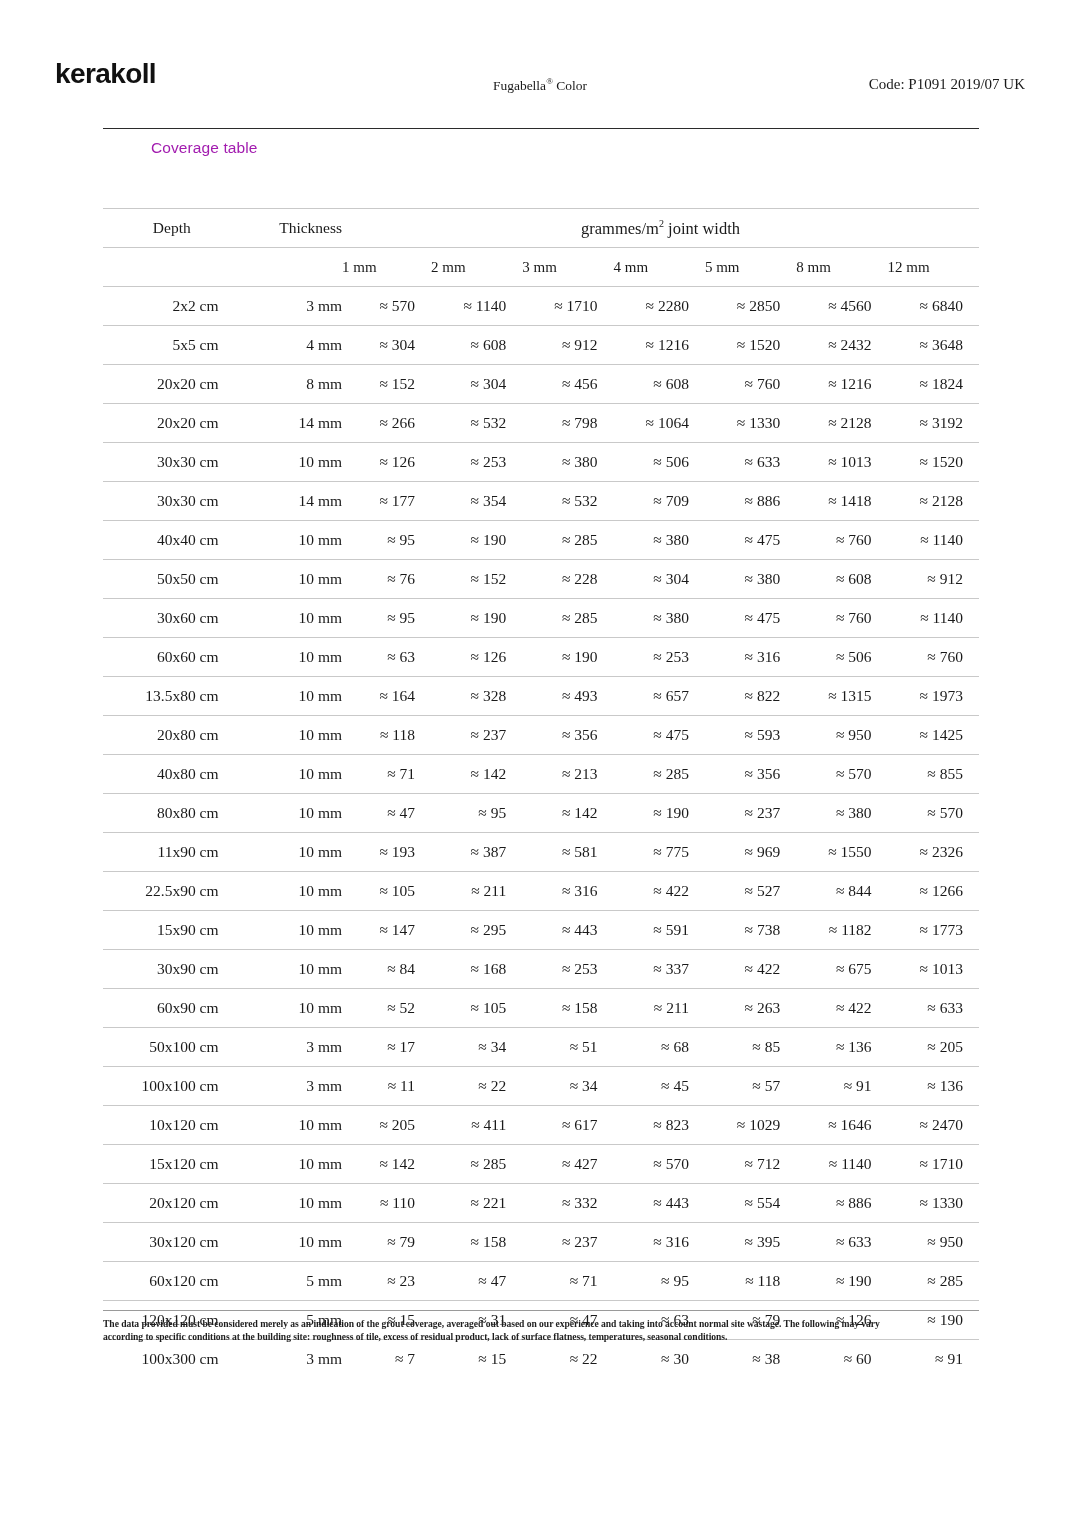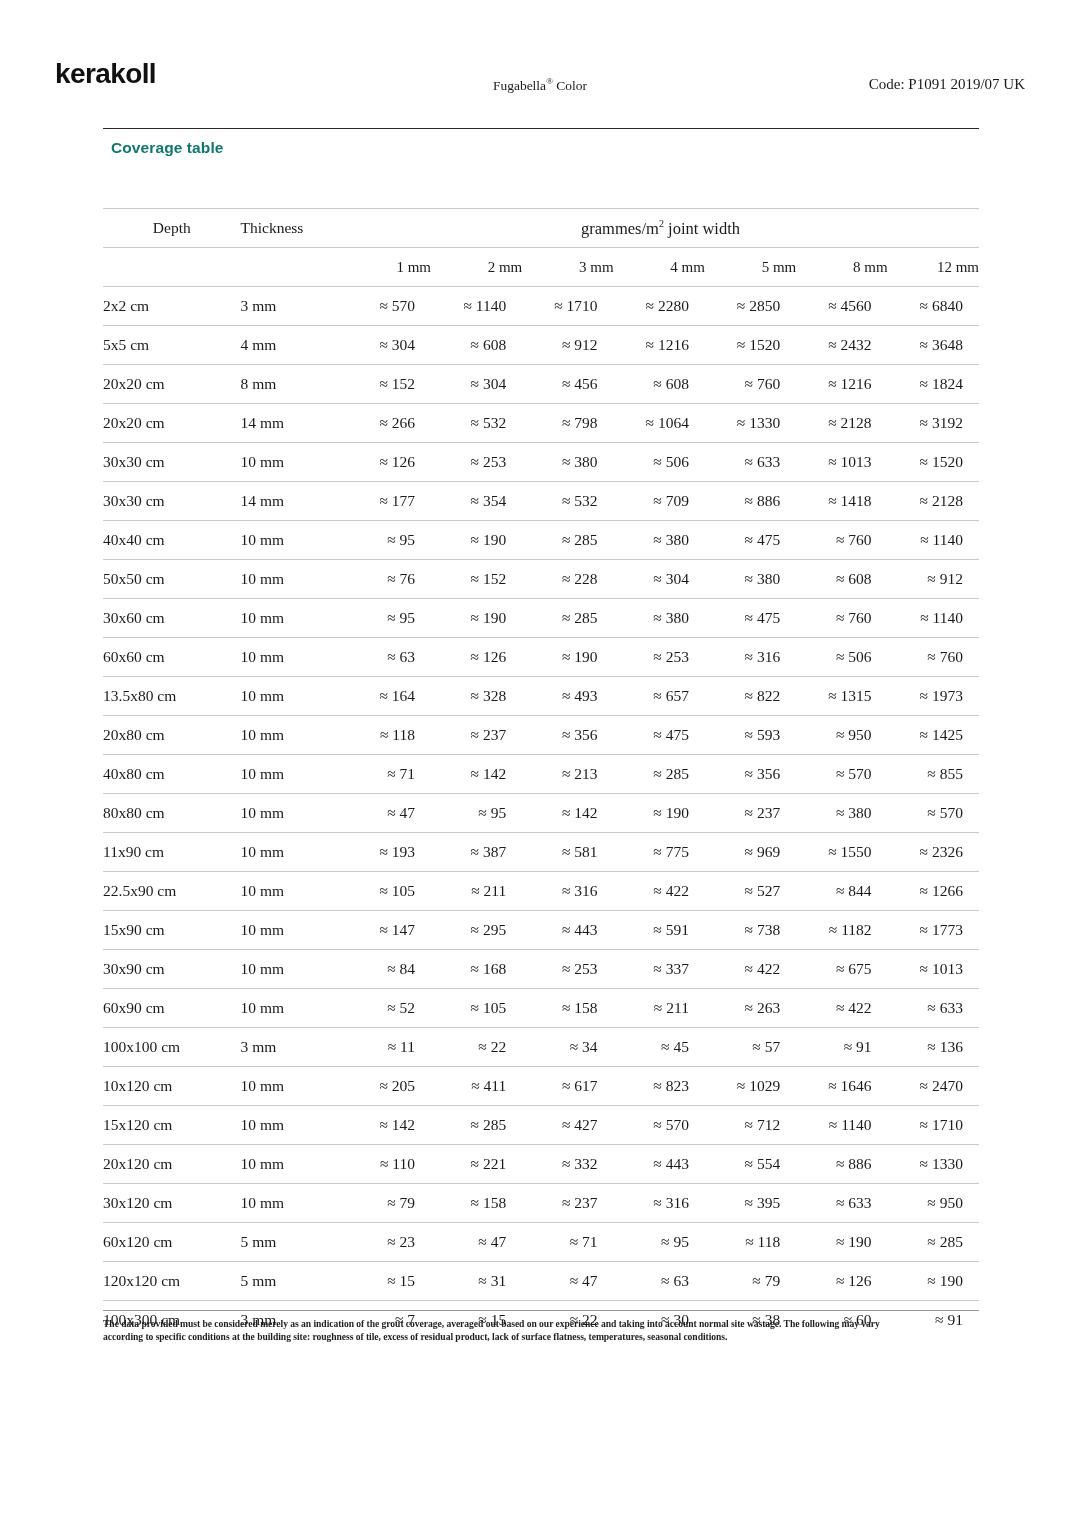--- a/index.html
+++ b/index.html
@@ -72,25 +72,26 @@
     left: 103px;
     width: 876px;
   }
   .rule-top {
     border-top: 1.3px solid #2b2b2b;
     height: 0;
     width: 876px;
   }
   .section-title {
     font-family: "Liberation Sans", sans-serif;
-    font-weight: bold;
+    font-weight: normal;
     font-size: 15.5px;
-    color: #0f766e;
+    color: #a21caf;
     padding: 10px 0 9px 8px;
     letter-spacing: 0.1px;
+    margin-left: 40px;
   }
   table.coverage {
     border-collapse: collapse;
     width: 876px;
     font-family: "Liberation Serif", serif;
     font-size: 15.5px;
     color: #1a1a1a;
     margin-top: 42px;
   }
   table.coverage th,
@@ -99,26 +100,27 @@
     padding: 0;
     height: 38px;
     vertical-align: middle;
     font-weight: normal;
   }
   .hdr-row th {
     border-top: 0.8px solid #9a9a9a;
   }
   .c-depth {
     width: 132px;
+    text-align: right;
     padding-right: 22px !important;
     white-space: nowrap;
   }
   .c-thick {
     width: 118px;
-    text-align: left;
+    text-align: right;
     white-space: nowrap;
   }
   .c-val {
     width: 89px;
     text-align: right;
     padding-right: 16px !important;
     white-space: nowrap;
   }
   .hdr-depth {
     text-align: center;
@@ -128,21 +130,21 @@
     text-align: center;
     font-size: 16.5px;
   }
   .hdr-span sup { font-size: 10px; vertical-align: super; }
   .sub-row td {
     text-align: center;
     padding-right: 0 !important;
     font-size: 15px;
     height: 36px;
   }
-  .sub-row td.c-val { text-align: right; }
+  .sub-row td.c-val { text-align: left; }
 
   
   .footnote {
     position: absolute;
     top: 1310px;
     left: 103px;
     width: 876px;
   }
   .footnote .fn-rule {
     border-top: 0.8px solid #9a9a9a;
@@ -397,20 +399,31 @@
             <td class="c-thick">10 mm</td>
             <td class="c-val">≈ 52</td>
             <td class="c-val">≈ 105</td>
             <td class="c-val">≈ 158</td>
             <td class="c-val">≈ 211</td>
             <td class="c-val">≈ 263</td>
             <td class="c-val">≈ 422</td>
             <td class="c-val">≈ 633</td>
           </tr>
           <tr>
+            <td class="c-depth">50x100 cm</td>
+            <td class="c-thick">3 mm</td>
+            <td class="c-val">≈ 17</td>
+            <td class="c-val">≈ 34</td>
+            <td class="c-val">≈ 51</td>
+            <td class="c-val">≈ 68</td>
+            <td class="c-val">≈ 85</td>
+            <td class="c-val">≈ 136</td>
+            <td class="c-val">≈ 205</td>
+          </tr>
+          <tr>
             <td class="c-depth">100x100 cm</td>
             <td class="c-thick">3 mm</td>
             <td class="c-val">≈ 11</td>
             <td class="c-val">≈ 22</td>
             <td class="c-val">≈ 34</td>
             <td class="c-val">≈ 45</td>
             <td class="c-val">≈ 57</td>
             <td class="c-val">≈ 91</td>
             <td class="c-val">≈ 136</td>
           </tr>

